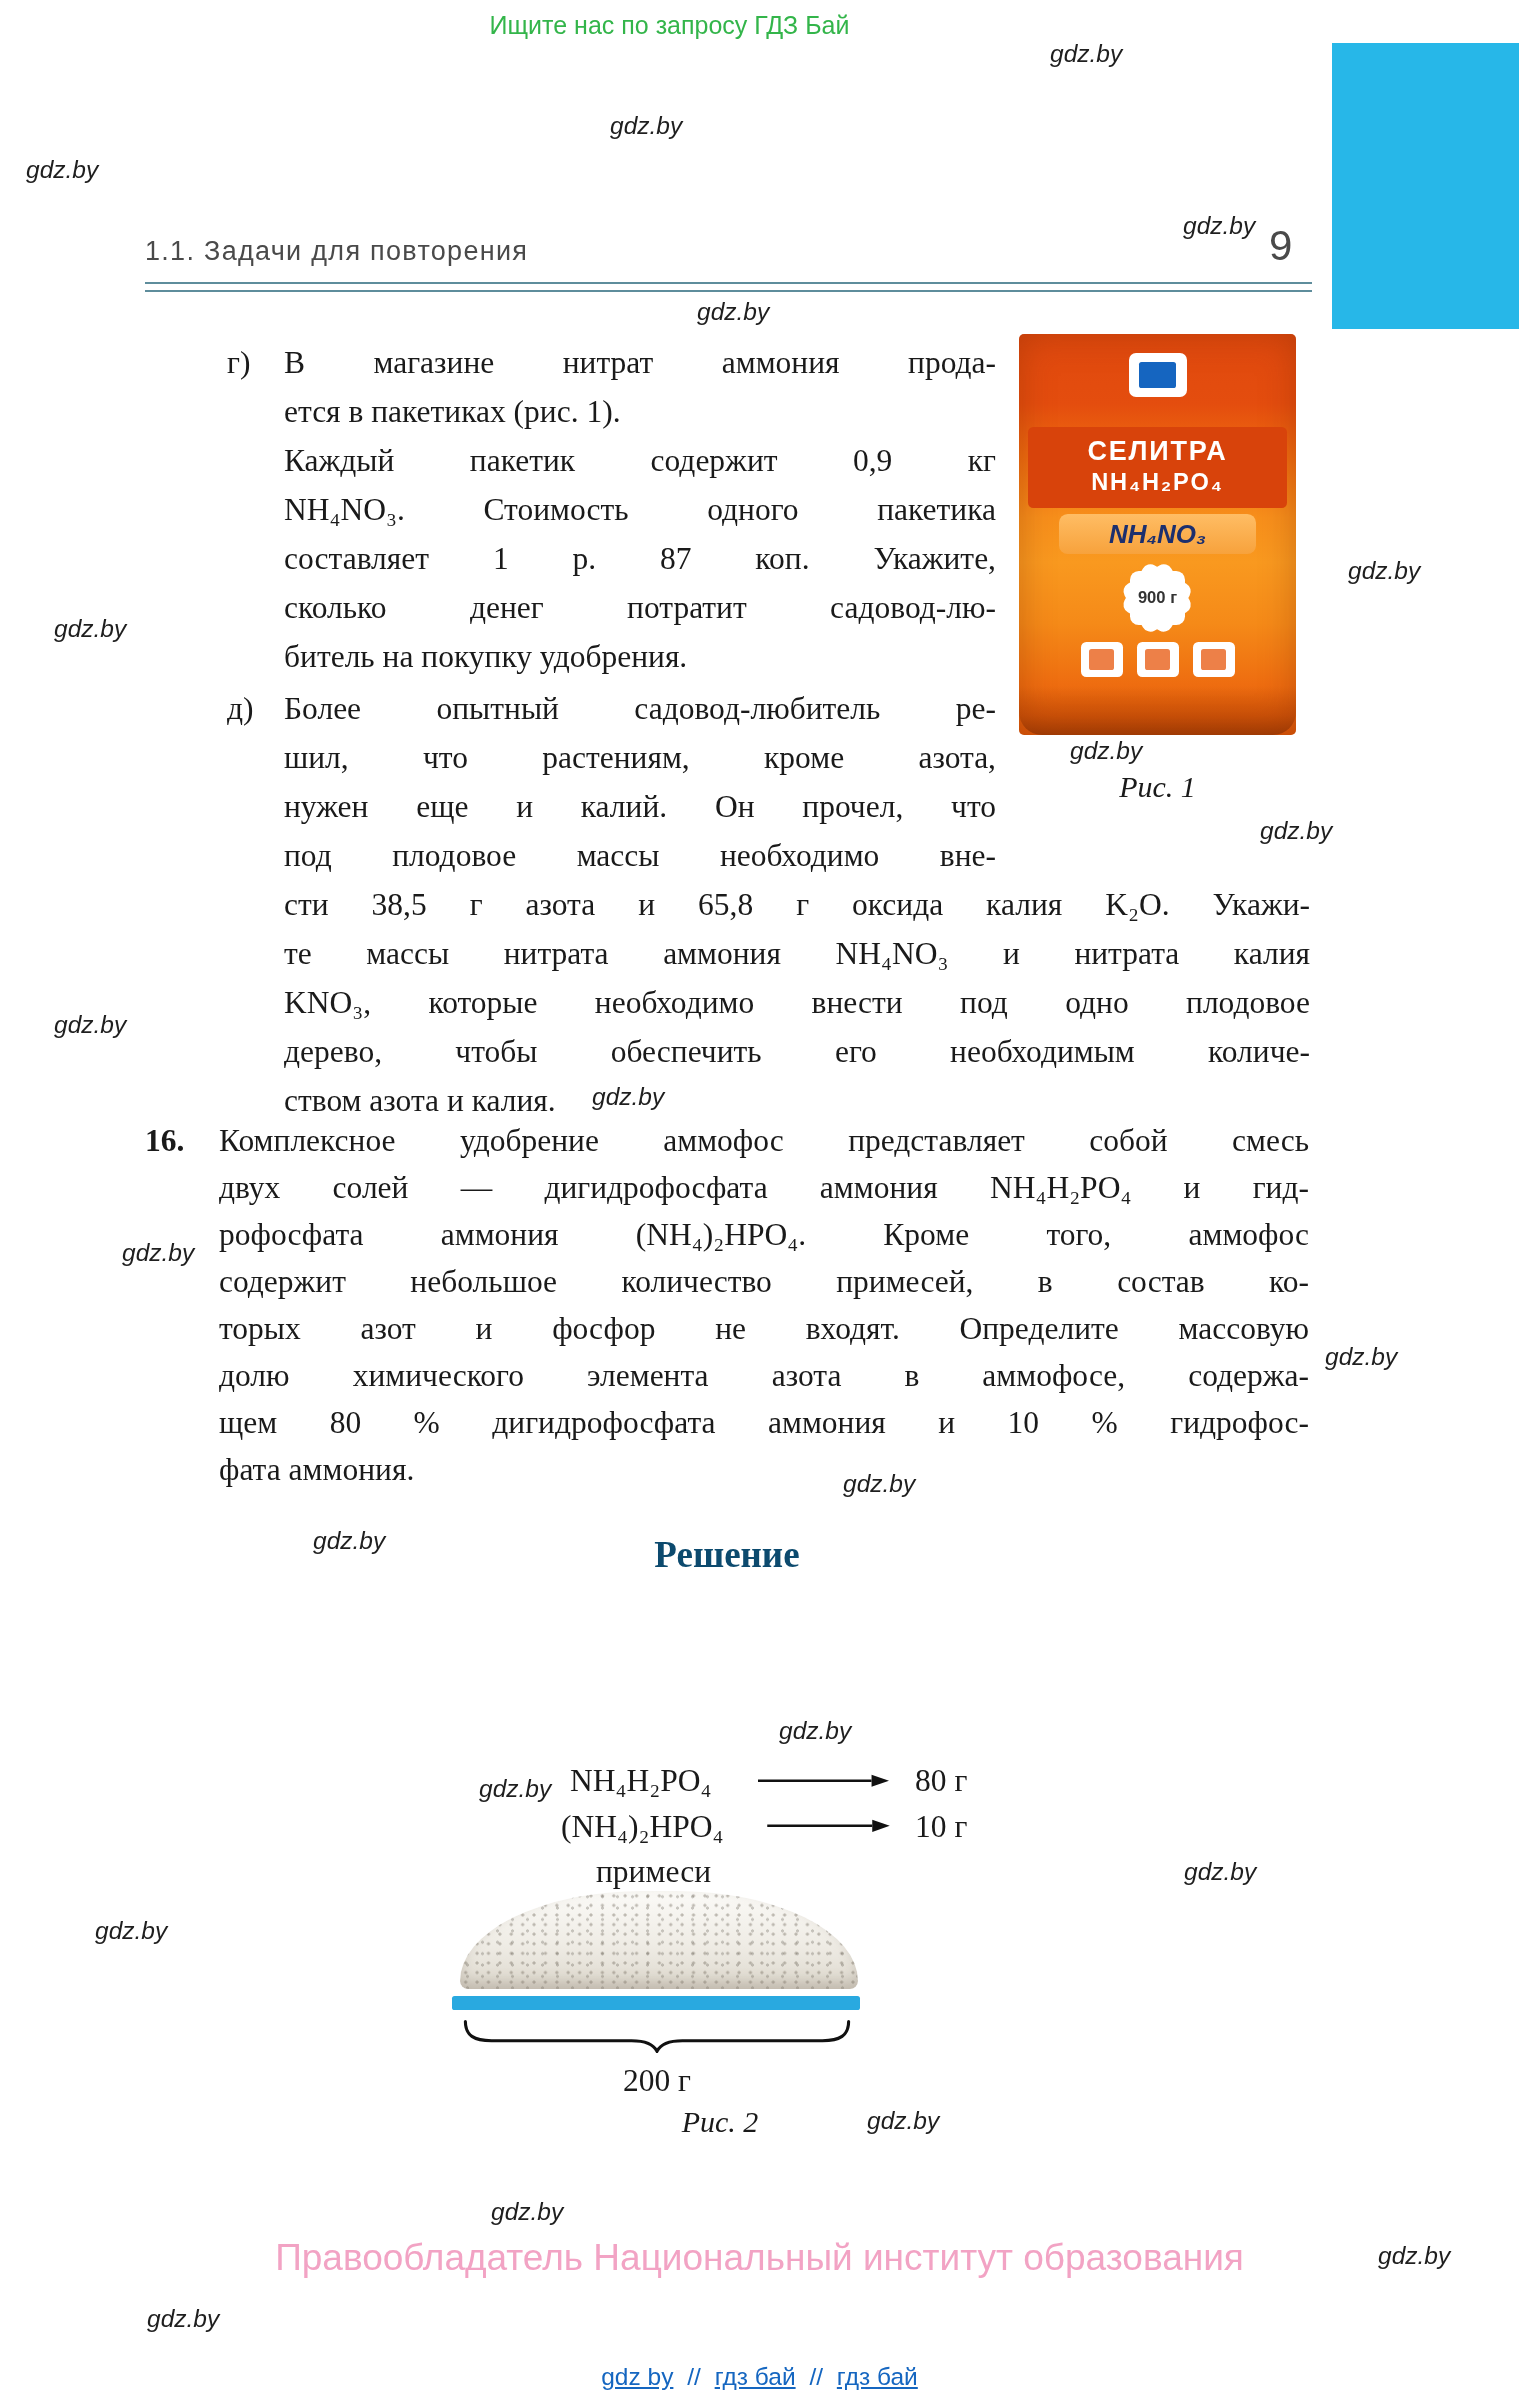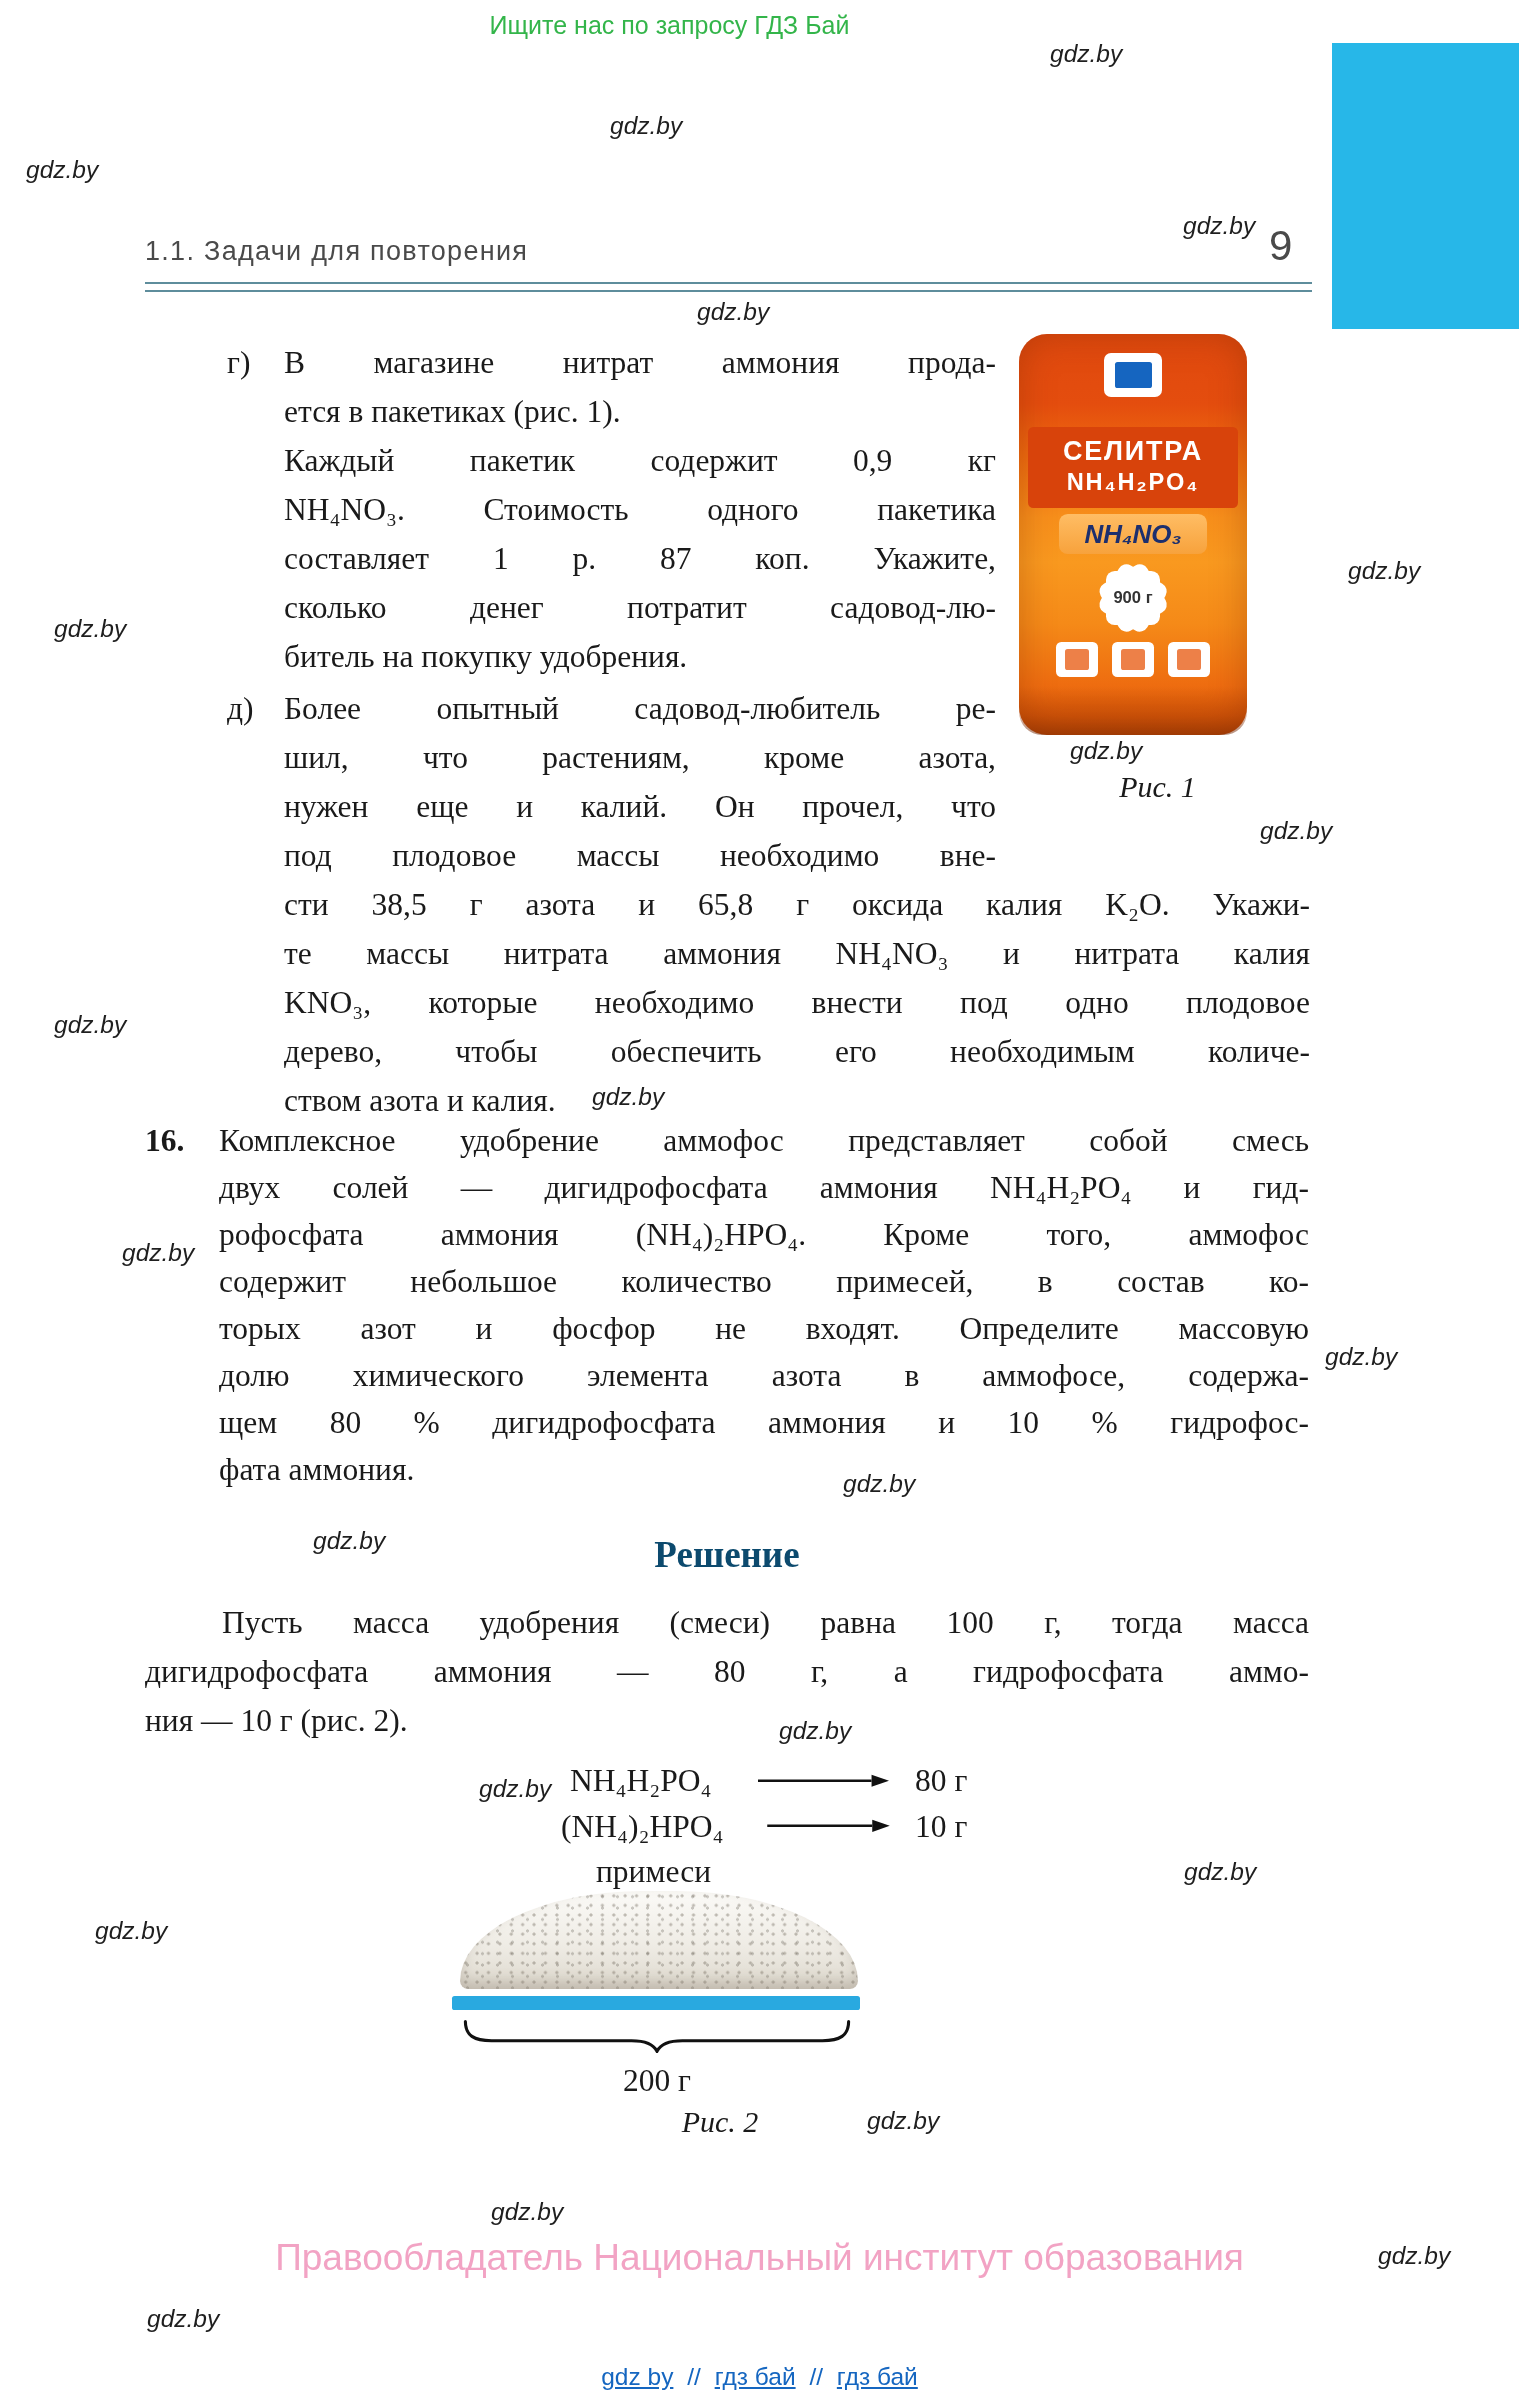--- a/index.html
+++ b/index.html
@@ -26,22 +26,22 @@
   .body-line { font-size:31.5px; line-height:49px; text-align:justify; text-align-last:justify; }
   .body-line.end { text-align-last:left; }
   .lh54 .body-line { line-height:47px; }
   .num16 { font-weight:bold; }
 
   .solution-heading { position:absolute; left:145px; top:1533px; width:1164px; text-align:center;
                       font-size:37px; font-weight:bold; color:#0c4a6e; }
   .indent1 { padding-left:77px; }
 
   
-  .fig1 { position:absolute; left:1019px; top:334px; width:228px; height:401px;
-          border-radius:28px;
+  .fig1 { position:absolute; left:1019px; top:334px; width:277px; height:401px;
+          border-radius:5px;
           background:linear-gradient(180deg,#e0490e 0px,#e44d0e 70px,#ef6c10 123px,#f78f1b 184px,#f9991f 228px,#f58a18 289px,#ee6d10 350px,#e25a0a 401px);
           box-shadow:inset 0 0 35px rgba(120,40,0,.35); }
   .fig1::after { content:""; position:absolute; left:0; right:0; bottom:0; height:49px; border-radius:0 0 23px 23px;
                  background:linear-gradient(180deg,rgba(150,50,0,0) 0%,rgba(150,50,0,.35) 60%,rgba(110,35,0,.5) 100%); }
   .pkg-logo { position:absolute; top:19px; left:50%; transform:translateX(-50%);
               width:58px; height:44px; background:#ffffff; border-radius:7px; }
   .pkg-logo-glyph { position:absolute; left:10.5px; right:10.5px; top:8.8px; bottom:8.8px; background:#1565c0; border-radius:2.6px; }
   .pkg-titleband { position:absolute; top:93px; left:8.8px; right:8.8px; background:#d8430b;
                    padding:8.8px 0 10.5px; text-align:center; border-radius:5.3px; }
   .pkg-title1 { font-family:"Liberation Sans",sans-serif; font-weight:bold; font-size:27px;
@@ -182,25 +182,20 @@
     </div>
     <div class="pkg-icons">
       <div class="pkg-icon"></div>
       <div class="pkg-icon"></div>
       <div class="pkg-icon"></div>
     </div>
   </div>
   <div class="fig1-caption">Рис. 1</div>
 
   <div class="solution-heading">Решение</div>
-  <div class="textblock" style="left:145px;top:1598px;width:1164px">
-    <div class="body-line indent1">Пусть масса удобрения (смеси) равна 100 г, тогда масса</div>
-    <div class="body-line">дигидрофосфата аммония — 80 г, а гидрофосфата аммо-</div>
-    <div class="body-line end">ния — 10 г (рис. 2).</div>
-  </div>
 
   <div class="fig2">
     <div class="fig2-label" style="left:132px;top:0">NH₄H₂PO₄</div>
     <div class="fig2-label" style="left:123px;top:46px">(NH₄)₂HPO₄</div>
     <div class="fig2-label" style="left:158px;top:91px">примеси</div>
 
     <svg class="arrow" style="left:320px;top:10.5px" width="131" height="17.5" viewBox="0 0 150 20">
       <line x1="0" y1="10" x2="130" y2="10" stroke="#111" stroke-width="3"></line>
       <polygon points="130,3 150,10 130,17" fill="#111"></polygon>
     </svg>

